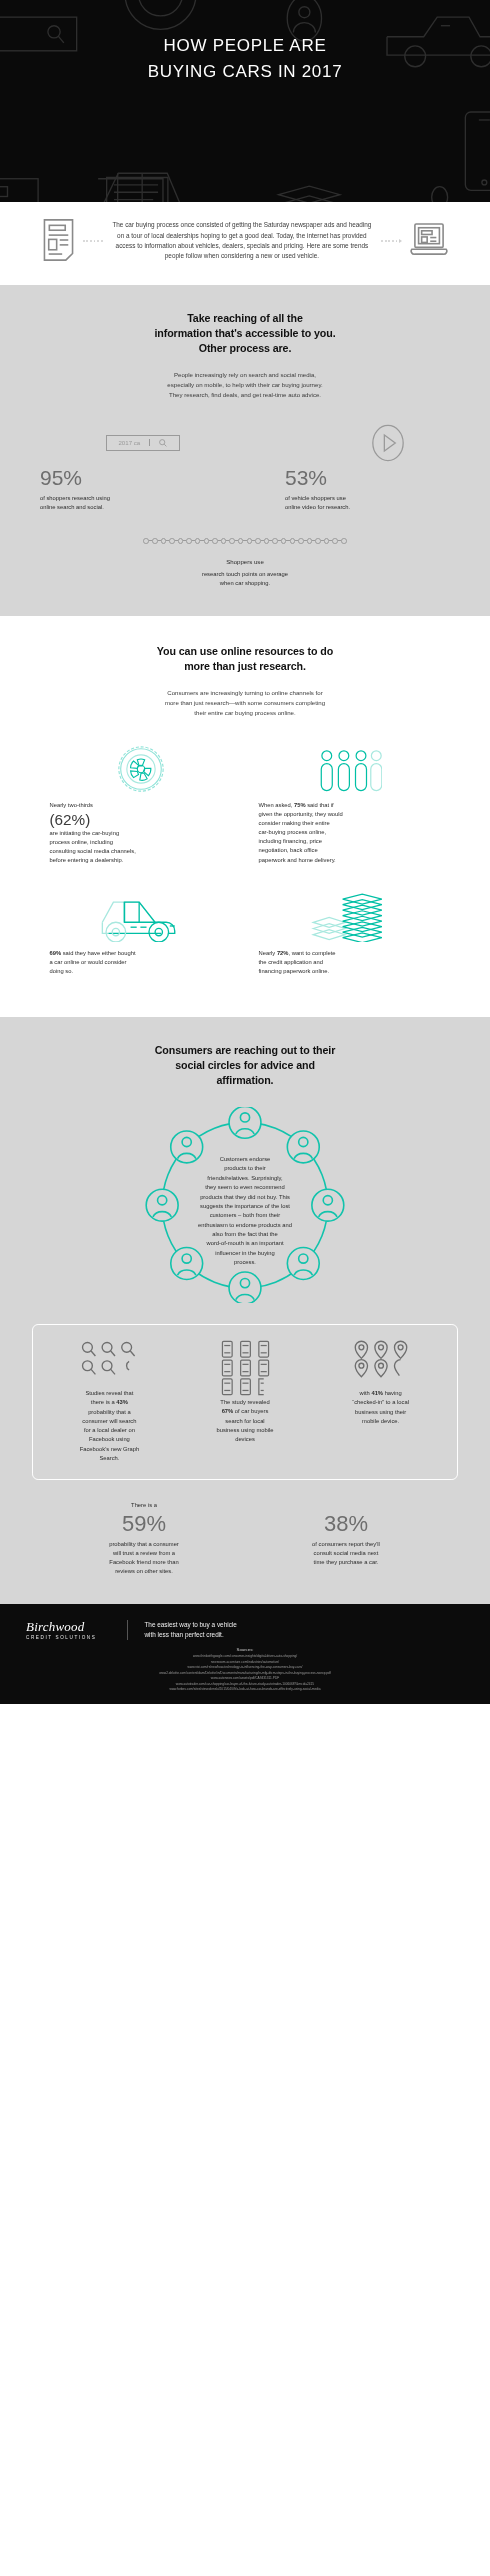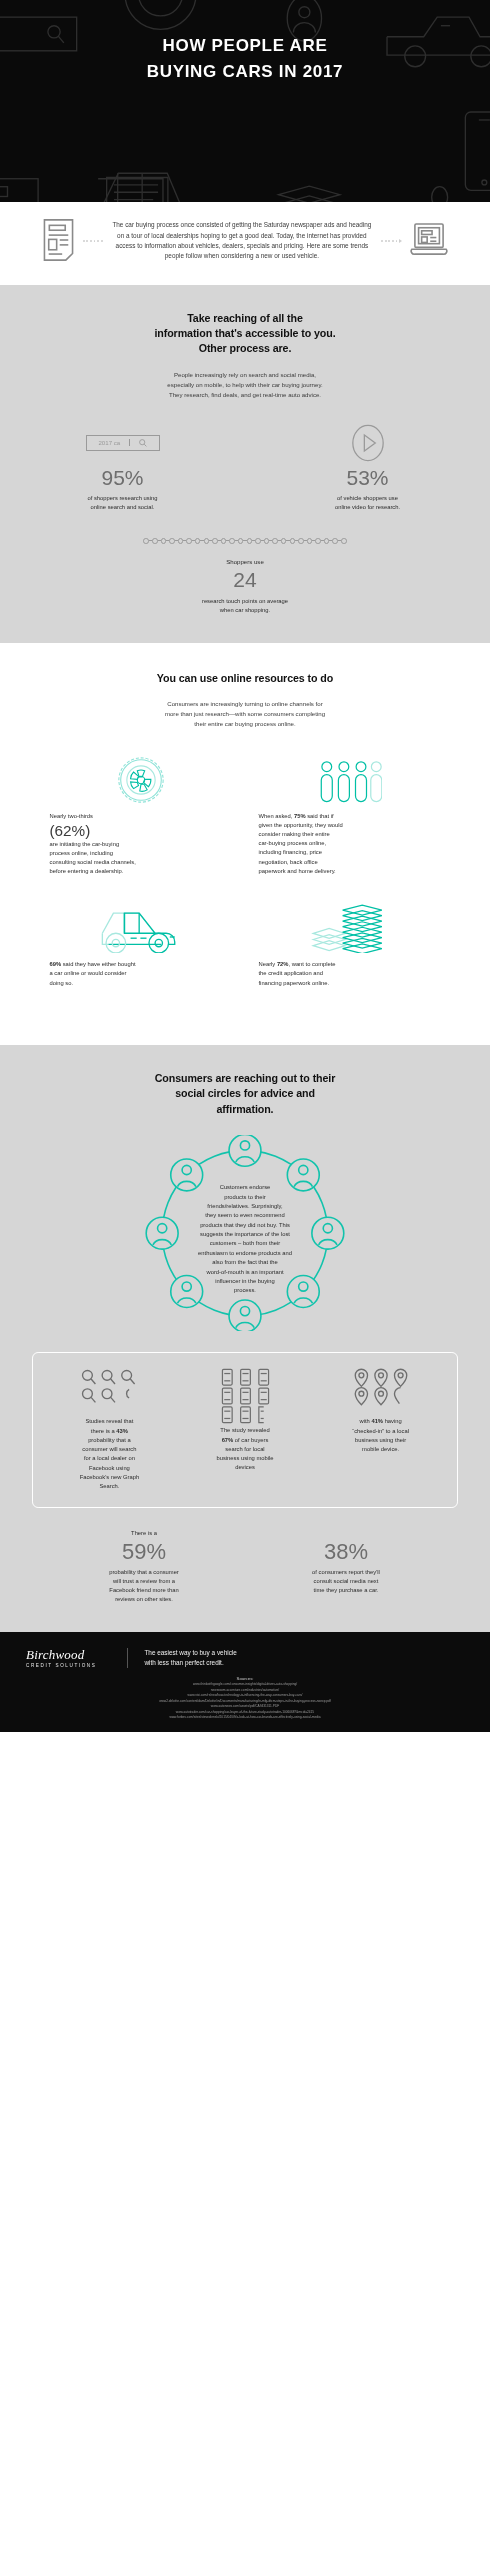--- a/index.html
+++ b/index.html
@@ -26,21 +26,21 @@
     position:relative;
     z-index:2;
     text-align:center;
     color:#ffffff;
     font-weight:300;
     font-size:17px;
     letter-spacing:0.7px;
     line-height:1.52;
     padding-top:33px;
   }
-  .hero-title span { display:block;font-weight:bold; }
+  .hero-title span { display:block; }
 
   
   .intro {
     background:#ffffff;
     padding:16px 24.5px 21px;
     display:flex;
     align-items:center;
     justify-content:center;
     gap:7.4px;
   }
@@ -54,21 +54,21 @@
   }
   .dotline { display:flex; align-items:center; gap:1.8px; flex:0 0 auto; }
   .dotline i { width:1.8px; height:1.8px; border-radius:50%; background:#cfcfcf; display:block; }
   .dotline .tri {
     width:0;height:0;border-left:3.1px solid #cfcfcf;
     border-top:2.1px solid transparent;border-bottom:2.1px solid transparent;
   }
 
   
   .sect-gray { background:#d6d6d6; padding:26px 0 28px; }
-  .sect-white { background:#ffffff; padding:28px 0 39px; }
+  .sect-white { background:#ffffff; padding:28px 0 22px; }
 
   .sect-head {
     text-align:center;
     font-size:10.7px;
     font-weight:bold;
     line-height:1.42;
     color:#111;
     padding:0 55px;
     letter-spacing:-0.1px;
   }
@@ -78,21 +78,21 @@
     font-size:6.1px;
     line-height:1.65;
     color:#3b3b3b;
     padding:0 92px;
     margin-top:13.5px;
   }
   .sect-sub span { display:block; }
 
   
   .pair { display:flex; margin-top:21px; }
-  .pair > div { flex:1; text-align:center; }
+  .pair > div { flex:1; text-align:left;margin-left:40px; }
   .icon-slot { height:43px; display:flex; align-items:center; justify-content:center; }
   .bignum {
     font-size:21px; font-weight:300; color:#6e6e6e; line-height:1.05; margin-top:2.5px;
   }
   .statcap { font-size:5.8px; line-height:1.55; color:#2b2b2b; margin-top:5.5px; }
   .statcap span { display:block; }
 
   
   .searchbox {
     width:74px;height:16px;border:1.2px solid #9a9a9a;
@@ -356,31 +356,31 @@
         <b></b>
         <i></i>
         <b></b>
         <i></i>
         <b></b>
         <i></i>
     </div>
 
     <div class="center-block">
       <div class="lbl">Shoppers use</div>
-      <div class="num">24</div>
       <div class="cap">
         <span>research touch points on average</span>
         <span>when car shopping.</span>
       </div>
     </div>
   </div>
 
   <div class="sect-white">
     <div class="sect-head">
       <span>You can use online resources to do</span>
+      <span>more than just research.</span>
     </div>
     <div class="sect-sub">
       <span>Consumers are increasingly turning to online channels for</span>
       <span>more than just research—with some consumers completing</span>
       <span>their entire car buying process online.</span>
     </div>
 
     <div class="quad">
 
       <div class="quad-cell">

